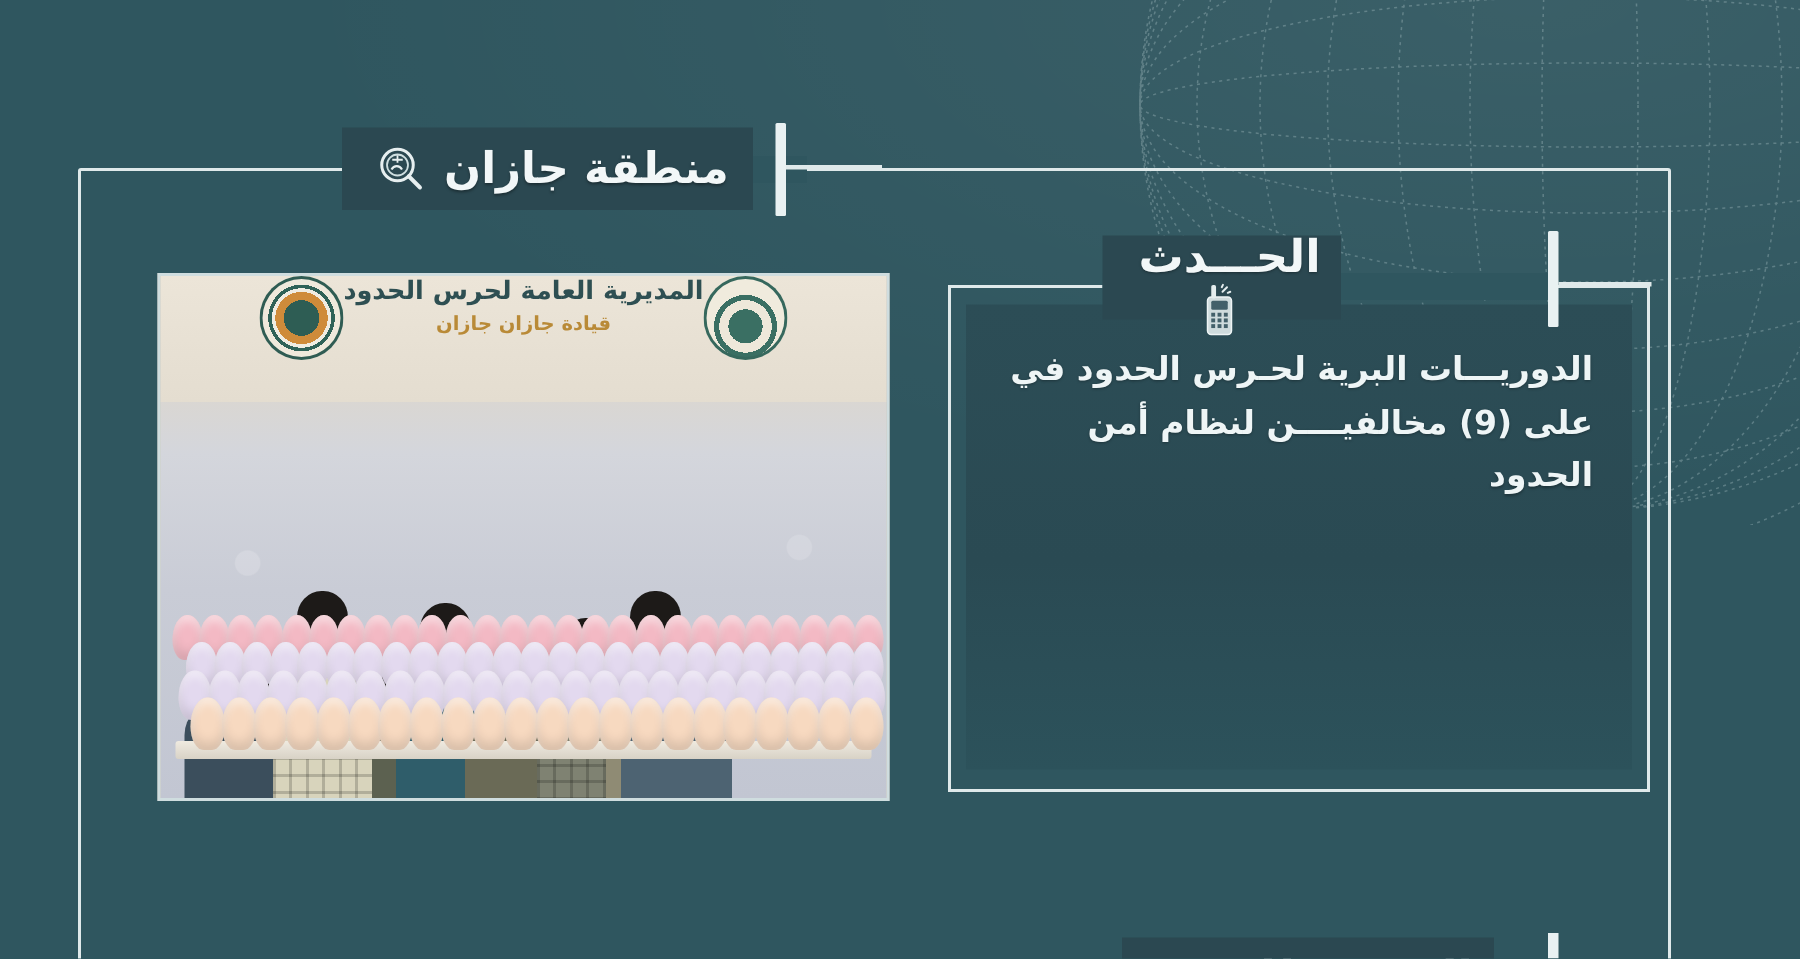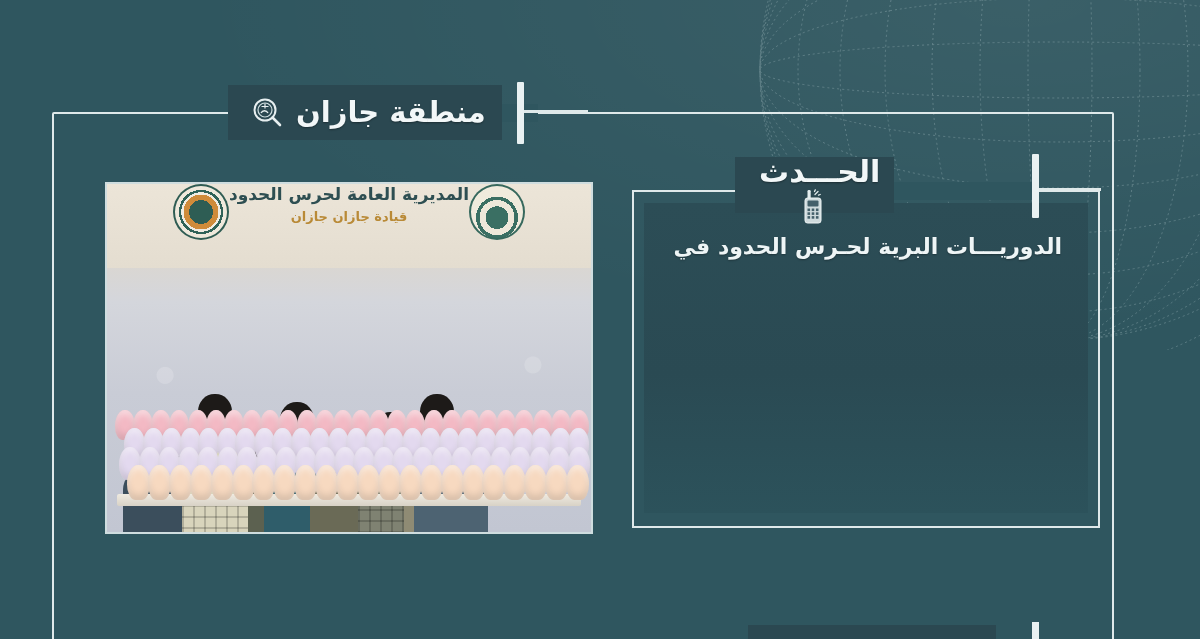--- a/index.html
+++ b/index.html
@@ -302,20 +302,21 @@
       </div>
     </div>
   </div>
 
   <div class="rp-frame"></div>
   <div class="rp-frame-mask"></div>
 
   <div class="rp-body">
     <div class="rp-text">
       <div>الدوريـــات البرية لحـرس الحدود في</div>
+      <div>على (9) مخالفيــــن لنظام أمن الحدود</div>
     </div>
   </div>
 
   <div class="rp-head">
     <span class="h-text">الحـــدث</span>
     <span class="h-icon">
       <svg width="26" height="38" viewBox="0 0 26 38">
         <rect x="5" y="11" width="16" height="25" rx="2.5" fill="#cfdbdd" stroke="#eef4f5" stroke-width="1"></rect>
         <rect x="7.5" y="13.5" width="11" height="6" rx="1" fill="#43606a"></rect>
         <g fill="#43606a">

